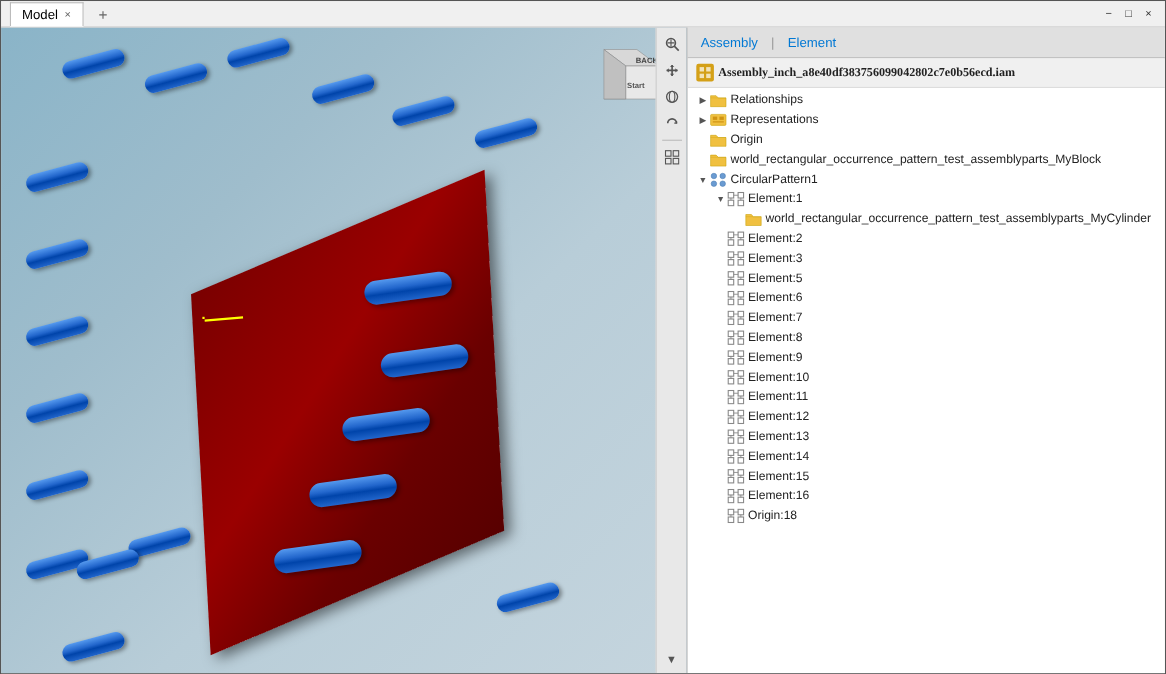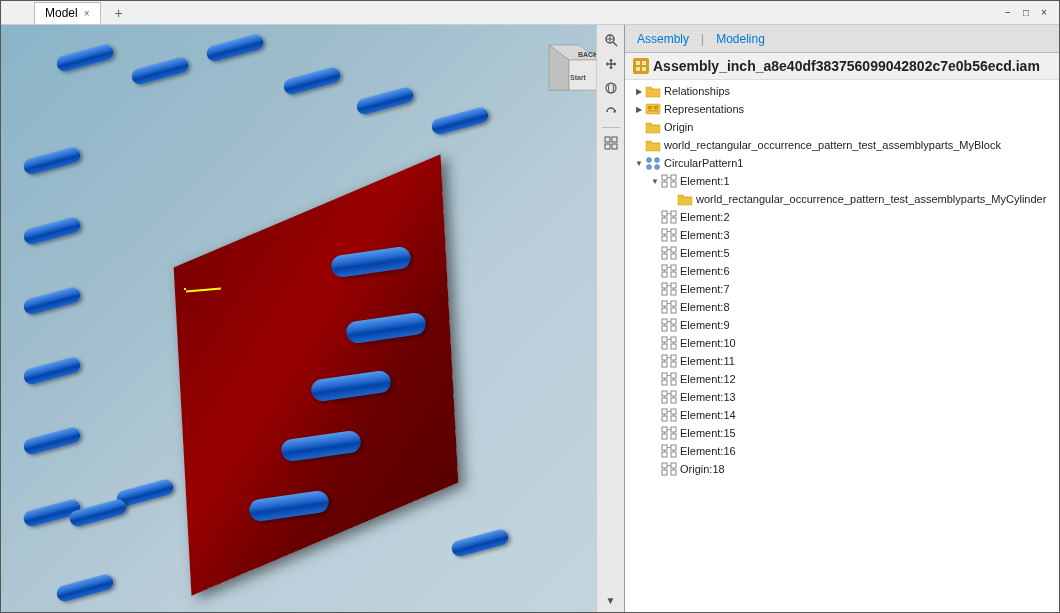--- a/index.html
+++ b/index.html
@@ -28,21 +28,20 @@
       background: #f0f0f0;
       height: 24px;
       padding: 0 8px;
       border-bottom: 1px solid #ccc;
       justify-content: space-between;
     }
     .title-bar-left {
       display: flex;
       align-items: center;
       gap: 8px;
-      margin-left: 25px;
     }
     .tab-item {
       display: flex;
       align-items: center;
       background: #e8e8e8;
       border: 1px solid #bbb;
       border-bottom: none;
       padding: 2px 10px;
       font-size: 12px;
       cursor: pointer;
@@ -379,33 +378,33 @@
         </div>
         <div class="toolbar-expand">▼</div>
       </div>
     </div>
 
     <div class="model-panel">
 
       <div class="model-panel-header">
         <span class="panel-tab">Assembly</span>
         <span class="panel-tab-separator">|</span>
-        <span class="panel-tab">Modeling</span>
+        <span class="panel-tab">Element</span>
       </div>
 
       <div class="model-panel-title">
         <div class="title-icon">
           <svg width="12" height="12" viewBox="0 0 12 12">
             <rect x="1" y="1" width="4" height="4" fill="white" opacity="0.7"></rect>
             <rect x="7" y="1" width="4" height="4" fill="white" opacity="0.7"></rect>
             <rect x="1" y="7" width="4" height="4" fill="white" opacity="0.7"></rect>
             <rect x="7" y="7" width="4" height="4" fill="white" opacity="0.7"></rect>
           </svg>
         </div>
-        <span style="font-size:14px; font-weight:bold; color:#222;">Assembly_inch_a8e40df383756099042802c7e0b56ecd.iam</span>
+        <span style="font-size:11px; font-weight:bold; color:#222;font-family:Liberation Serif, serif;">Assembly_inch_a8e40df383756099042802c7e0b56ecd.iam</span>
       </div>
 
       <div class="tree-view" id="tree-container">
       <div class="tree-item">
             <span class="tree-indent" style="width: 8px; min-width: 8px;"></span>
             <span class="tree-expander">▶</span>
             <span class="tree-icon">
               <svg width="16" height="14" viewBox="0 0 16 14">
       <path d="M1 3 L1 13 L15 13 L15 5 L8 5 L6 3 Z" fill="#f0c040" stroke="#c8a000" stroke-width="0.5"></path>
       <path d="M1 5 L15 5" stroke="#c8a000" stroke-width="0.3"></path>

